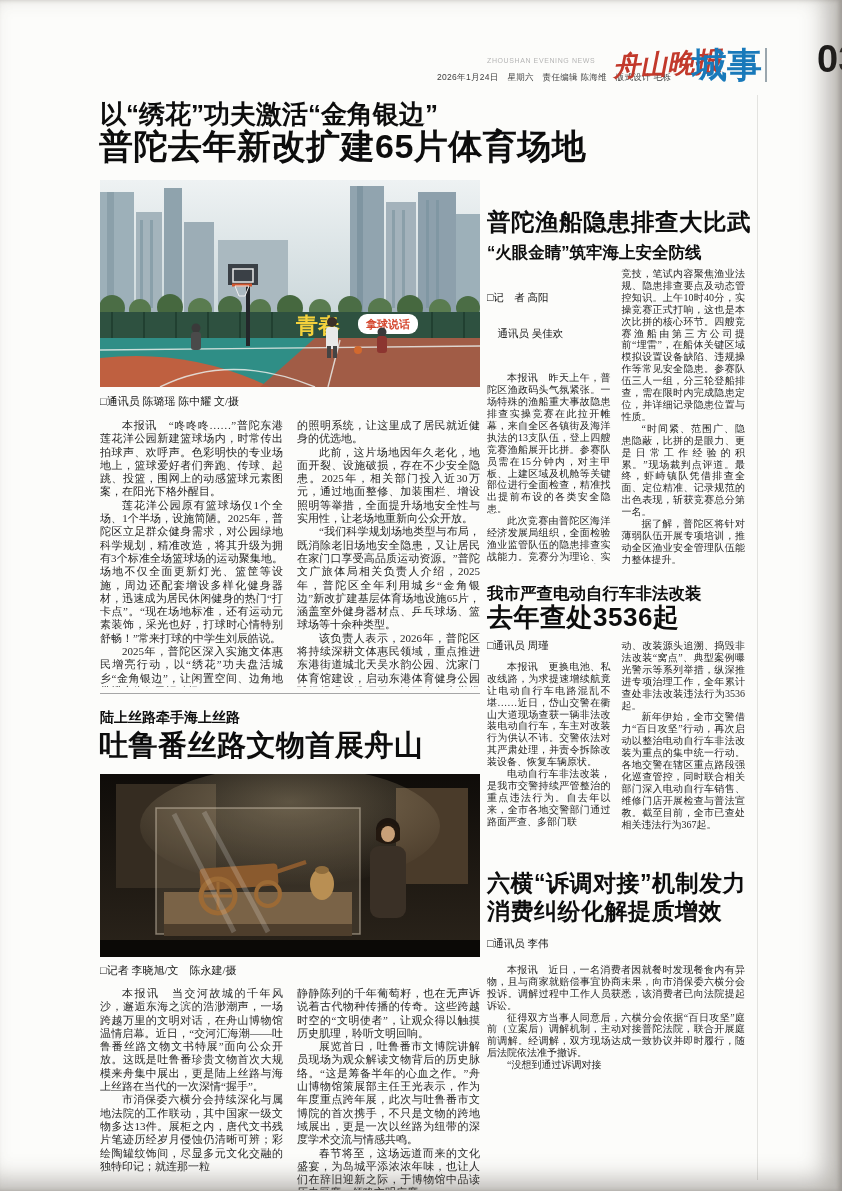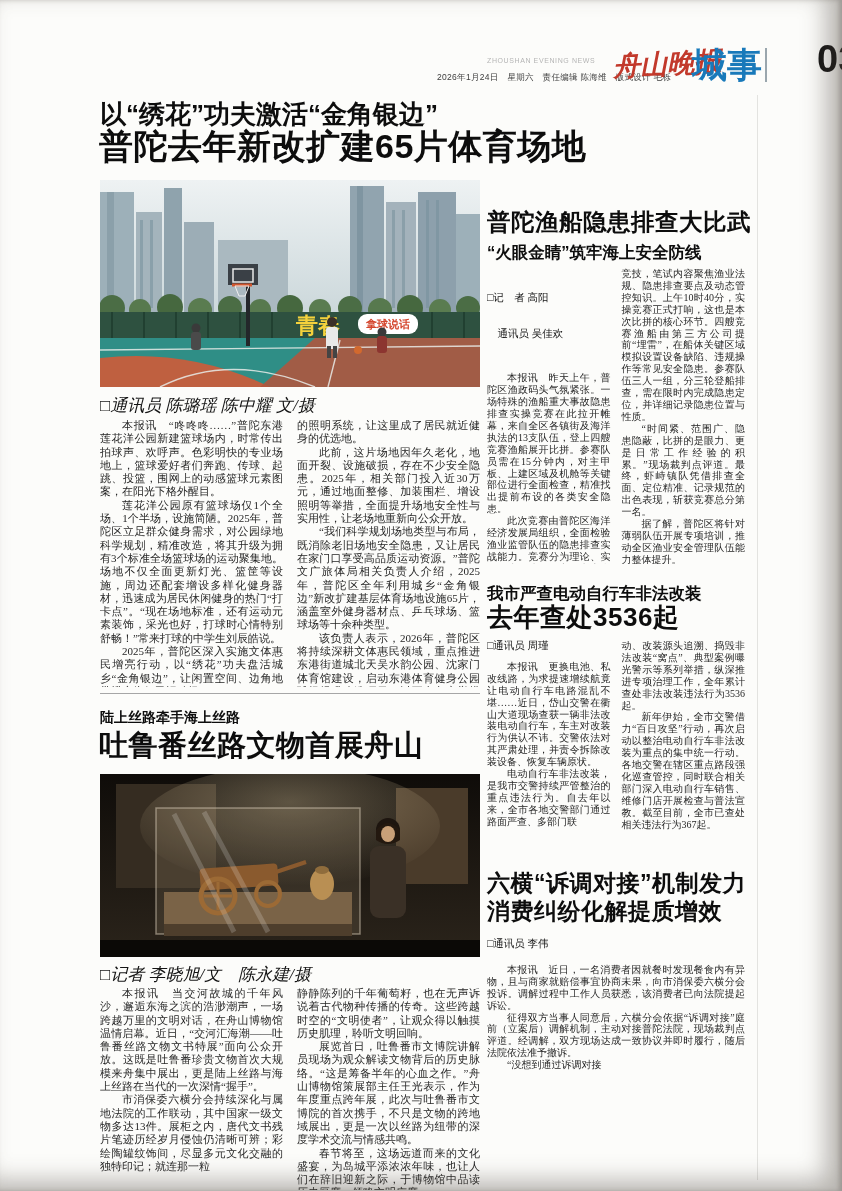--- a/index.html
+++ b/index.html
@@ -9,21 +9,21 @@
   .hl{font-family:"Liberation Sans",sans-serif;color:#0d0d0d;line-height:1.12;}
   .kick{font-weight:800;}
   .big{font-weight:900;letter-spacing:0.5px;}
   .dateline{font-family:"Liberation Sans",sans-serif;font-size:8.5px;color:#3c3c3c;letter-spacing:0.3px;}
   .m-en{font-family:"Liberation Sans",sans-serif;font-size:7px;color:#b5b5b5;letter-spacing:0.6px;}
   .m-cn{font-family:"Liberation Serif",serif;font-style:italic;font-weight:bold;font-size:27px;
         color:#c2392b;transform:rotate(-3deg);}
   .sect{font-family:"Liberation Sans",sans-serif;font-weight:900;font-size:35px;color:#1879ba;}
   .pgdiv{width:1.5px;height:34px;background:#9aa6ad;}
   .pgnum{font-family:"Liberation Sans",sans-serif;font-weight:800;font-size:38px;color:#141414;}
-  .caption{font-size:17px;color:#141414;font-style:italic;}
+  .caption{font-size:11px;color:#141414;}
   .byline{font-size:10.5px;color:#141414;margin-bottom:9px;white-space:pre;}
   .cols{display:flex;}
   .cols .col{flex:1;min-width:0;}
   .left-body{font-size:11px;line-height:13.3px;}
   .left-body .cols{gap:14px;}
   .right-body{font-size:10px;line-height:11.9px;}
   .right-body .cols{gap:11px;}
   p.para{margin:0;text-align:justify;text-indent:2em;color:#262626;}
   p.ni{text-indent:0;}
   .rule{background:#a6a6a6;height:1px;}
@@ -286,21 +286,21 @@
 
   <section>
     <div class="abs hl big" style="left:487px;top:871px;font-size:23px;">六横“诉调对接”机制发力</div>
     <div class="abs hl big" style="left:487px;top:899px;font-size:23px;">消费纠纷化解提质增效</div>
 
     <div class="abs right-body clip" style="left:487px;top:938px;width:258px;height:250px;">
       <div class="cols">
         <div class="col">
           <div class="byline" style="margin-bottom:14px;">□通讯员 李伟</div>
           <p class="para">本报讯　近日，一名消费者因就餐时发现餐食内有异物，且与商家就赔偿事宜协商未果，向市消保委六横分会投诉。调解过程中工作人员获悉，该消费者已向法院提起诉讼。</p>
-          <p class="para">征得双方当事人同意后，六横分会依据“诉调对接”庭前（立案后）调解机制，主动对接普陀法院，现场裁判点评道。经调解，双方现场达成一致协议并即时履行，随后法院依法准予撤诉。</p>
+          <p class="para">征得双方当事人同意后，六横分会依据“百日攻坚”庭前（立案后）调解机制，主动对接普陀法院，联合开展庭前调解。经调解，双方现场达成一致协议并即时履行，随后法院依法准予撤诉。</p>
           <p class="para">“没想到通过诉调对接</p>
         </div>
       </div>
     </div>
   </section>
 
   <div class="edgeline"></div>
   <div class="edge"></div>
 </div>
 

